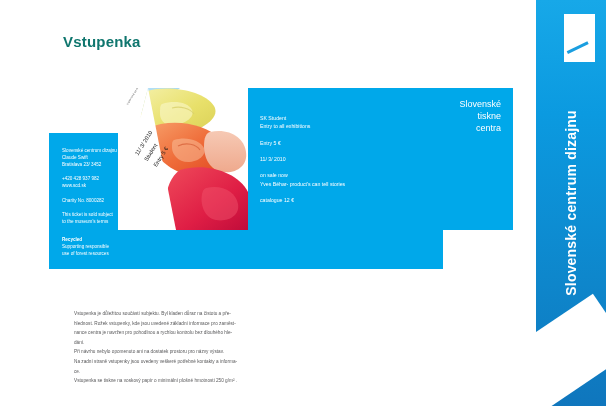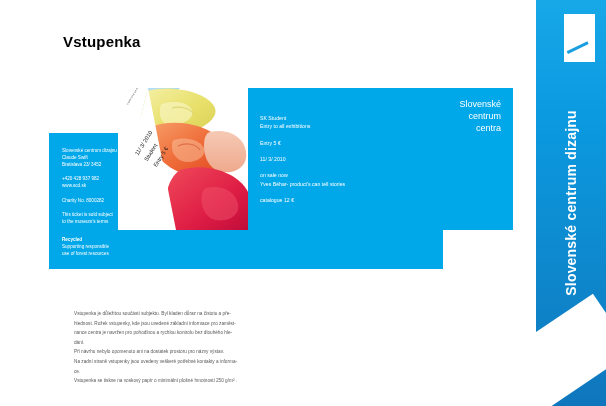--- a/index.html
+++ b/index.html
@@ -8,21 +8,21 @@
     background:#ffffff;
     font-family:"Liberation Sans", sans-serif;
     overflow:hidden;
     position:relative;
   }
   .page{position:absolute;inset:0;background:#fff;}
 
   
   .page-title{
     position:absolute;left:63px;top:33px;
-    font-size:15px;font-weight:bold;color:#000000;
+    font-size:15px;font-weight:bold;color:#0f766e;
     letter-spacing:.2px;
   }
 
   
   .brandbar{
     position:absolute;right:0;top:0;width:70px;height:406px;
     background:linear-gradient(180deg,#17a8e8 0%,#0b9ae0 28%,#0e86cb 70%,#0f76bd 100%);
     overflow:hidden;
   }
   .brandbar-cut{
@@ -202,21 +202,21 @@
       <div class="rot-group">
         <span class="rot-line">11/ 3/ 2010</span>
         <span class="rot-line">Student</span>
         <span class="rot-line">Entry 5 €</span>
       </div>
     </div>
 
     <div class="front-right">
       <div class="front-brand">
         <div>Slovenské</div>
-        <div>centrum</div>
+        <div>tiskne</div>
         <div>centra</div>
       </div>
 
       <div class="front-detail">
         <div class="blk">
           <div>SK Student</div>
           <div>Entry to all exhibitions</div>
         </div>
         <div class="blk">
           <div>Entry 5 €</div>

